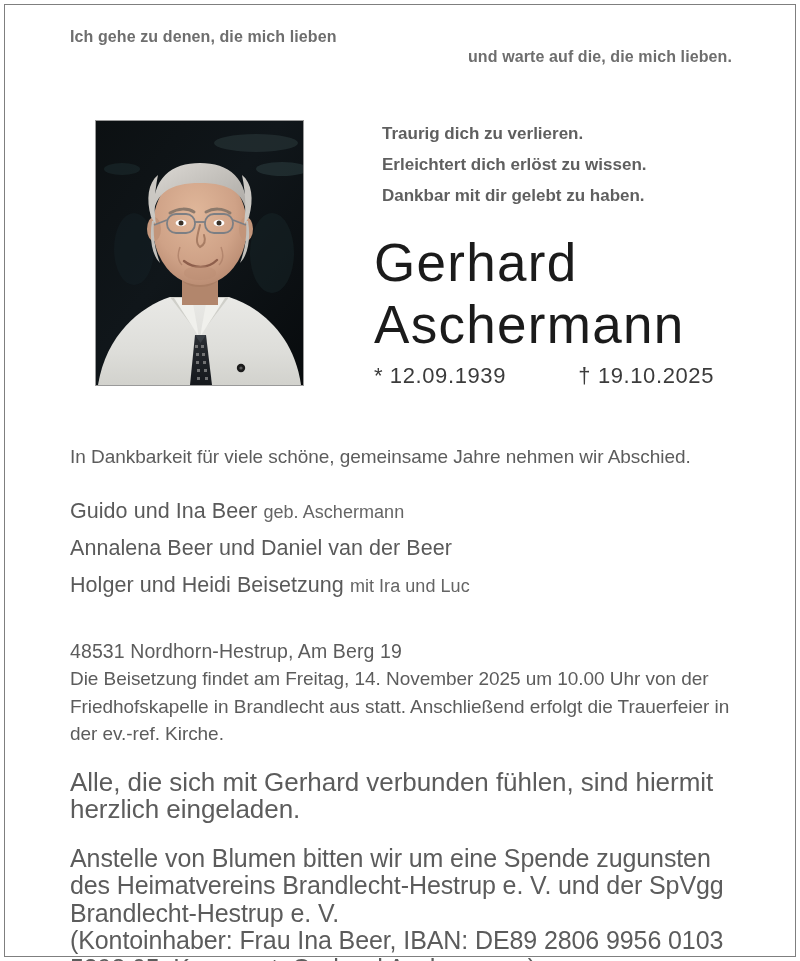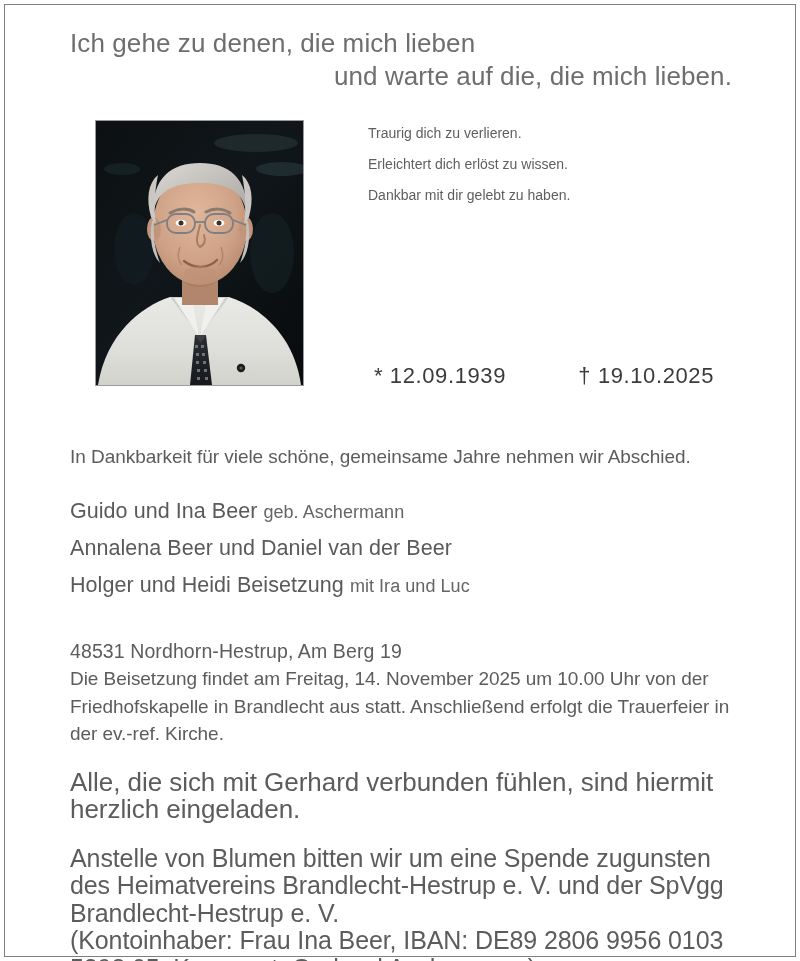--- a/index.html
+++ b/index.html
@@ -34,22 +34,22 @@
     pointer-events: none;
   }
 
   
   .verse {
     position: absolute;
     left: 70px;
     top: 28px;
     width: 662px;
     color: #6e6e6e;
-    font-size: 26px;
-    font-weight: 400;
+    font-size: 16px;
+    font-weight: 700;
     letter-spacing: 0.1px;
   }
   .verse-line-1 {
     display: block;
     text-align: left;
   }
   .verse-line-2 {
     display: block;
     text-align: right;
     margin-top: 2px;
@@ -64,26 +64,26 @@
     height: 264px;
     overflow: hidden;
     background: #0d1113;
     box-shadow: 0 0 0 1px #9a9a9a;
   }
   .photo svg { display: block; }
 
   
   .epitaph {
     position: absolute;
-    left: 368px;
+    left: 382px;
     top: 118px;
     width: 360px;
     color: #5f5f5f;
-    font-size: 14px;
-    font-weight: 400;
+    font-size: 17px;
+    font-weight: 700;
     line-height: 31px;
   }
 
   .name-block {
     position: absolute;
     left: 374px;
     top: 232px;
     width: 368px;
     color: #1b1b1b;
     font-size: 53px;
@@ -283,20 +283,24 @@
       <ellipse cx="104" cy="152" rx="16" ry="7" fill="#bb8e74" opacity="0.5"></ellipse>
     </svg>
   </div>
 
   <div class="epitaph">
     <div>Traurig dich zu verlieren.</div>
     <div>Erleichtert dich erlöst zu wissen.</div>
     <div>Dankbar mit dir gelebt zu haben.</div>
   </div>
 
+  <div class="name-block">
+    <span class="name-first">Gerhard</span>
+    <span class="name-last">Aschermann</span>
+  </div>
 
   <div class="dates">
     <span>* 12.09.1939</span>
     <span>† 19.10.2025</span>
   </div>
 
   <div class="body-col">
 
     <div class="p-intro">In Dankbarkeit für viele schöne, gemeinsame Jahre nehmen wir Abschied.</div>
 

